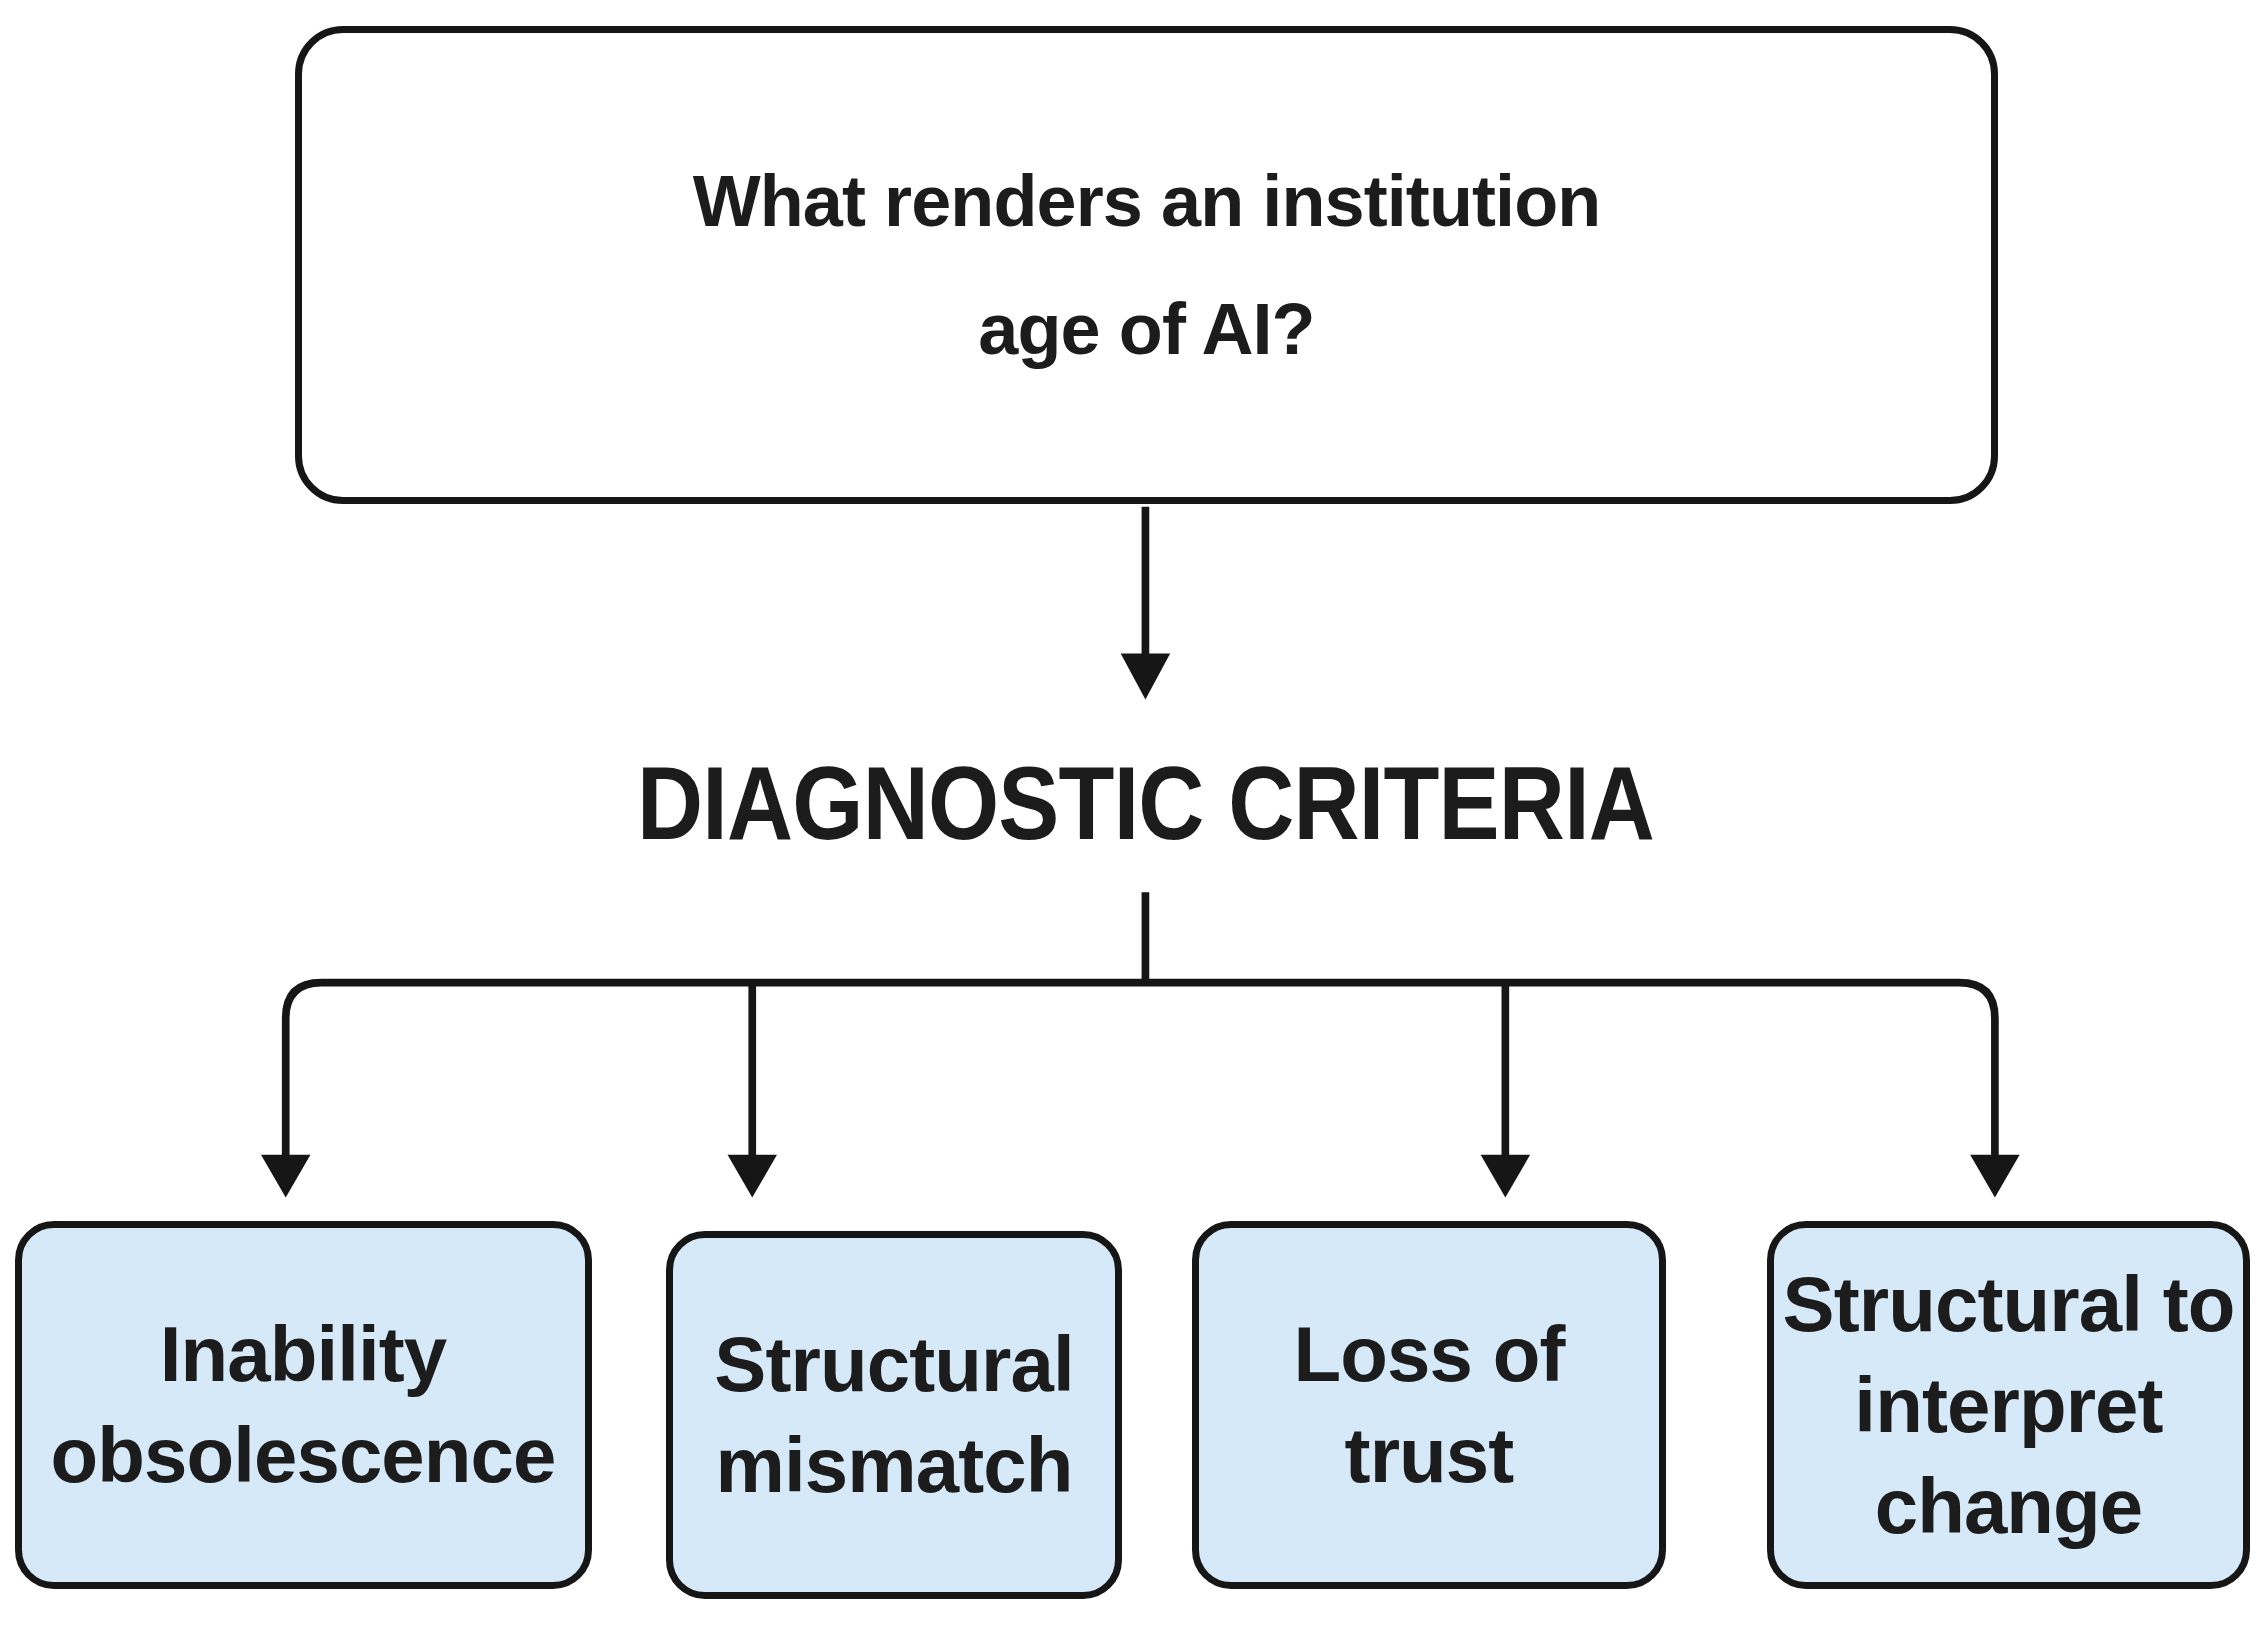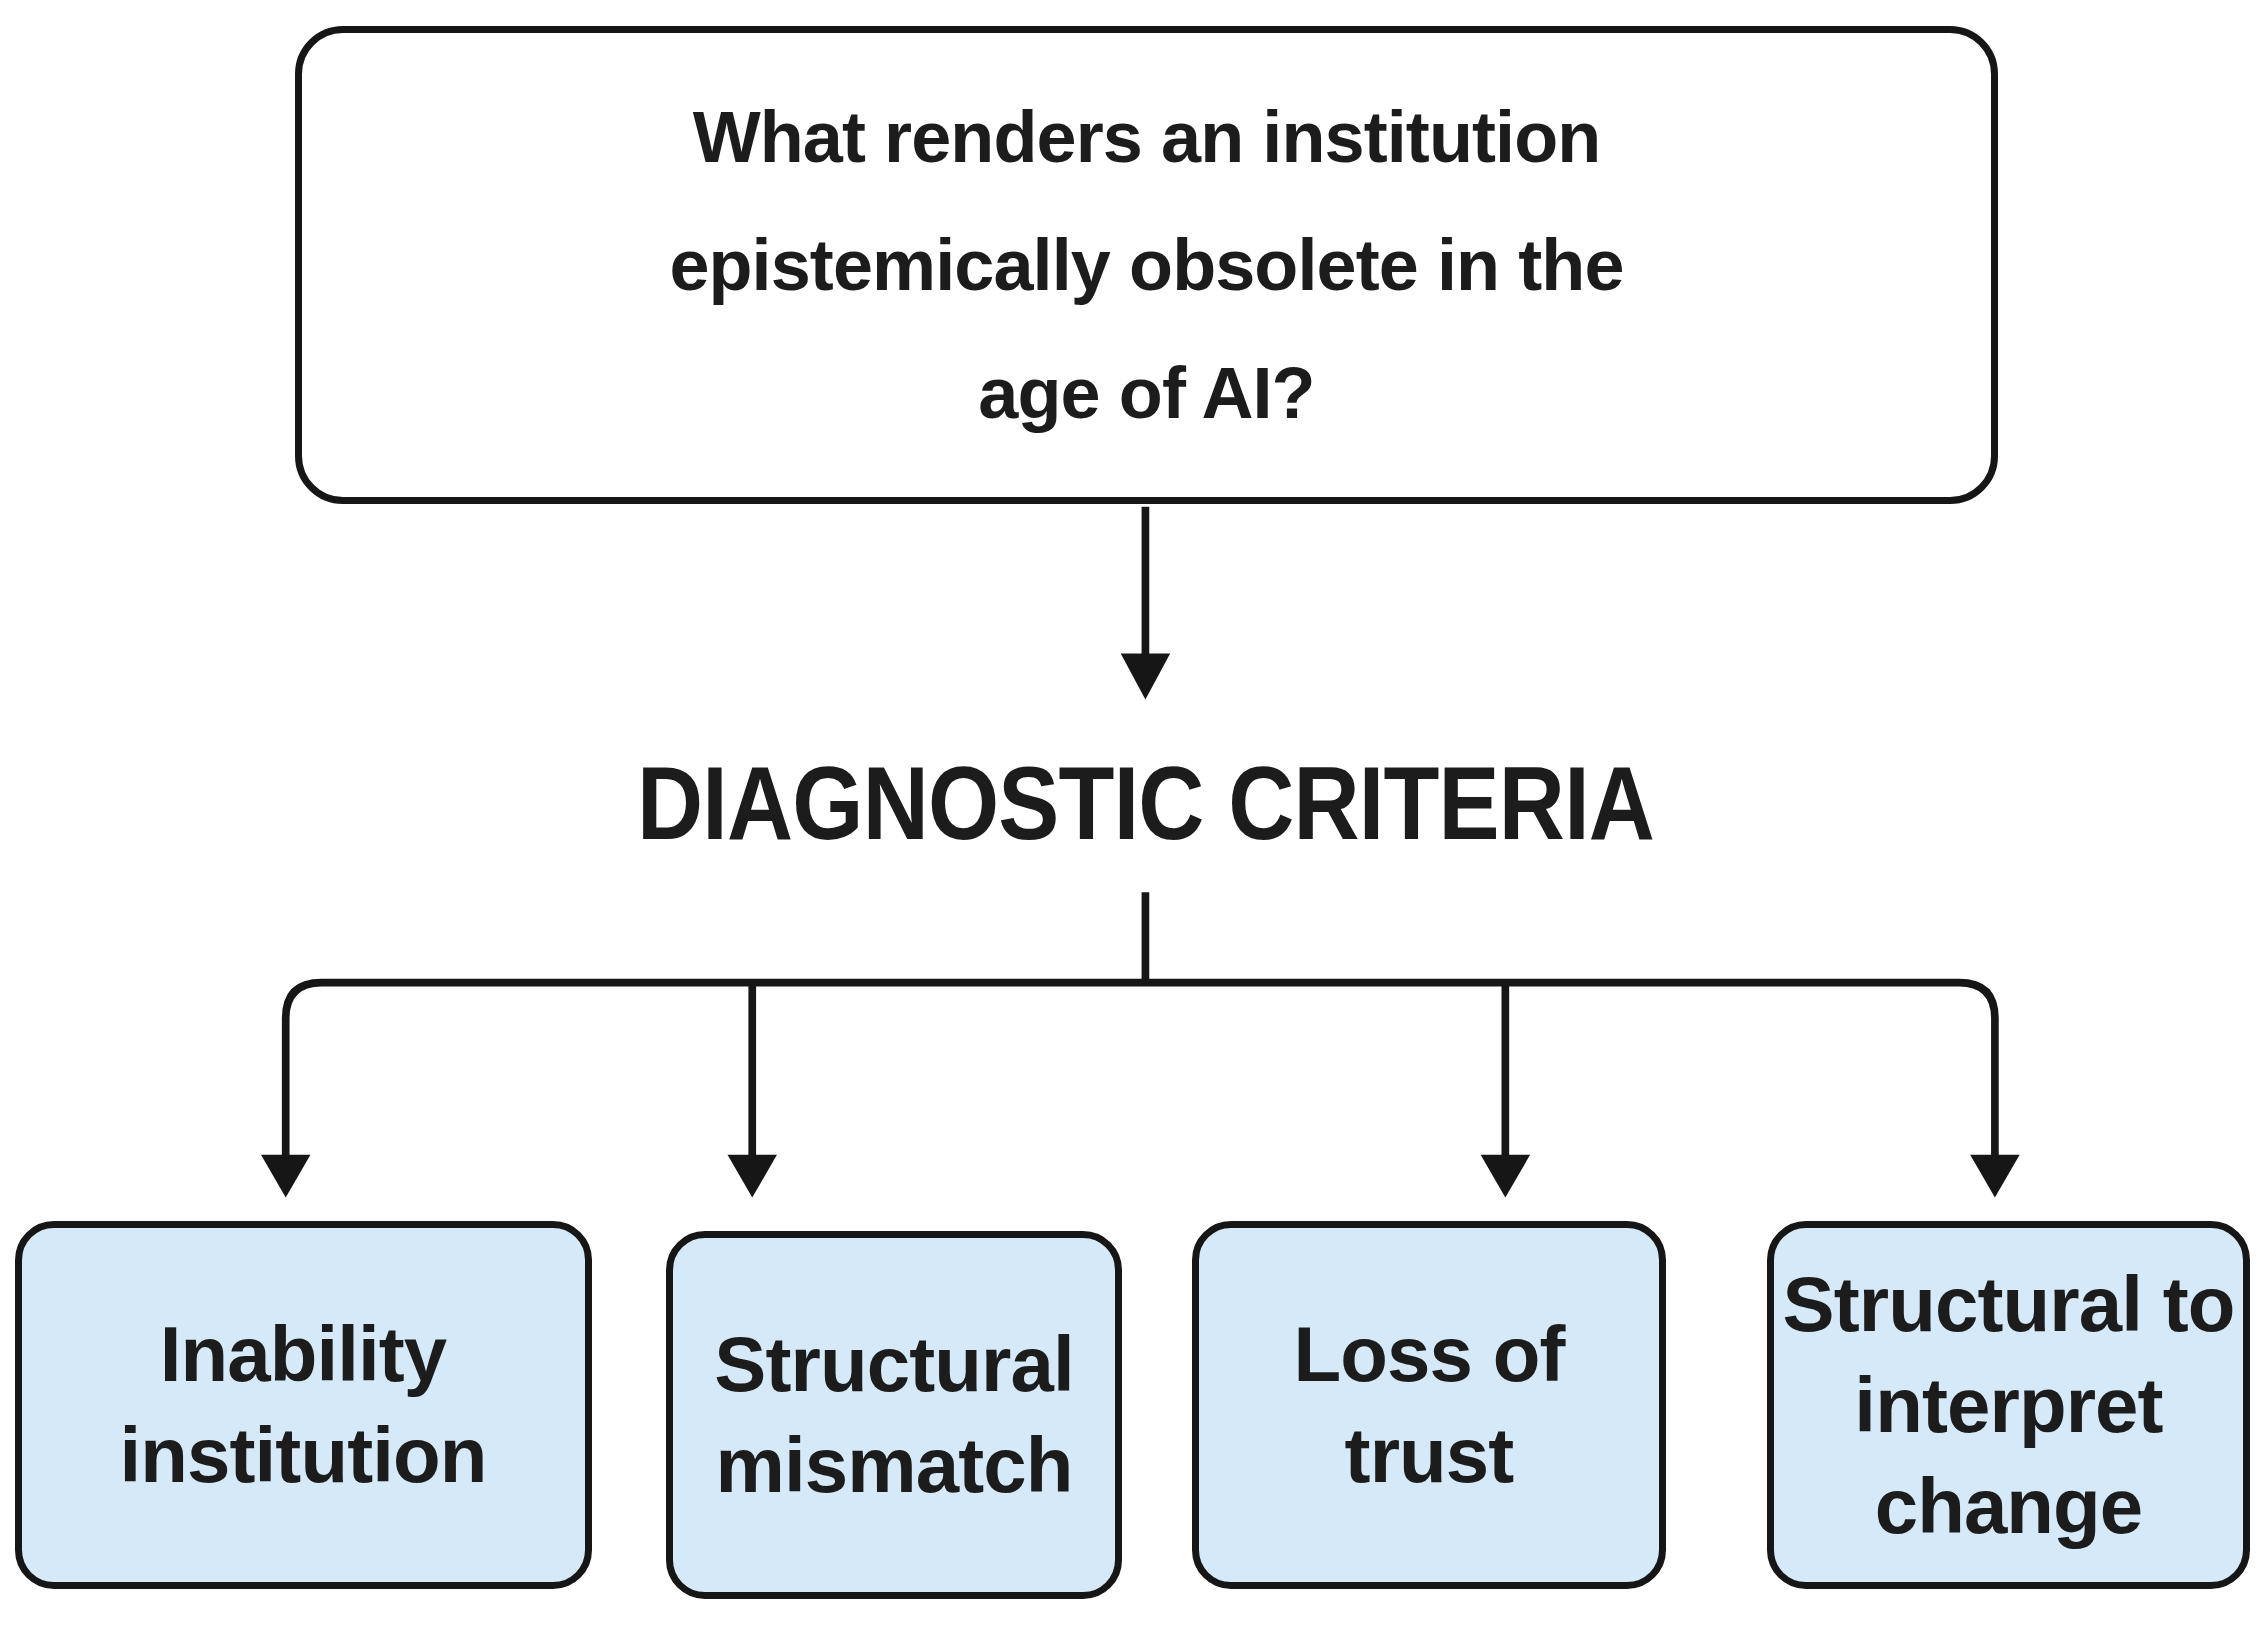--- a/index.html
+++ b/index.html
@@ -66,21 +66,20 @@
   #criterion-2 { left: 1192px; width: 474px; }
   #criterion-3 { left: 1767px; width: 483px; }
 </style>
 </head>
 <body>
 
 <div id="canvas">
 
   <div id="root-box" class="node">
       <div>What renders an institution</div>
-      <div>epistemically obsolete in the</div>
       <div>age of AI?</div>
     </div>
 
   <svg id="connectors" viewBox="0 0 2651 1911" aria-hidden="true">
 
     <line x1="1343" y1="594" x2="1343" y2="772" stroke="#161616" stroke-width="9"></line>
     <polygon points="1314,766 1372,766 1343,820" fill="#161616"></polygon>
 
     <line x1="1343" y1="1046" x2="1343" y2="1154" stroke="#161616" stroke-width="9"></line>
 
@@ -91,21 +90,21 @@
     <polygon points="306,1354 364,1354 335,1404" fill="#161616"></polygon>
     <polygon points="853,1354 911,1354 882,1404" fill="#161616"></polygon>
     <polygon points="1736,1354 1794,1354 1765,1404" fill="#161616"></polygon>
     <polygon points="2310,1354 2368,1354 2339,1404" fill="#161616"></polygon>
   </svg>
 
   <div id="section-heading">DIAGNOSTIC CRITERIA</div>
 
   <div id="criterion-0" class="node criterion">
       <div>Inability</div>
-      <div>institution</div>
+      <div>obsolescence</div>
     </div>
 
   <div id="criterion-1" class="node criterion">
       <div>Structural</div>
       <div>mismatch</div>
     </div>
 
   <div id="criterion-2" class="node criterion">
       <div>Loss of</div>
       <div>trust</div>

